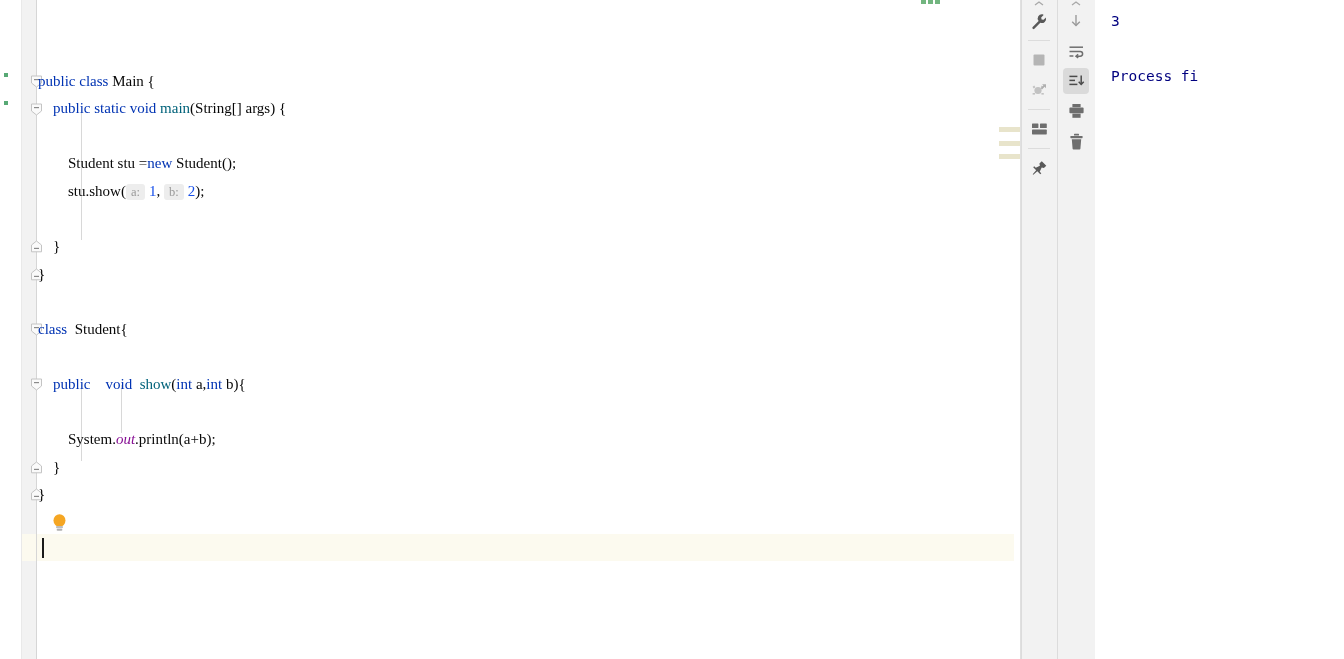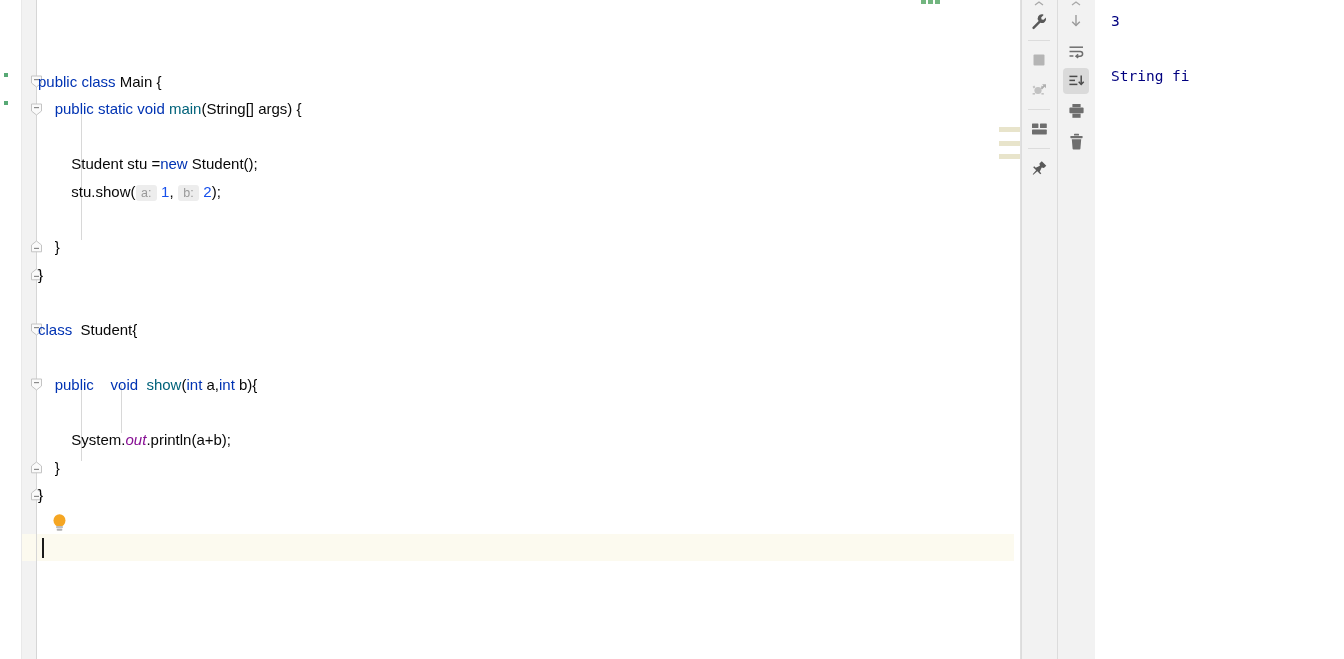--- a/index.html
+++ b/index.html
@@ -43,21 +43,21 @@
     position: absolute; left: 36px; top: 0;
     width: 1px; height: 659px;
     background: #d6d6d6;
   }
 
   
   .code {
     position: absolute;
     left: 0; top: 0;
     width: 1021px; height: 659px;
-    font-family: Liberation Sans, sans-serif;
+    font-family: Liberation Serif, serif;
     font-size: 15px;
     line-height: 27.4px;
     white-space: pre;
     color: #080808;
   }
   .line {
     position: absolute;
     left: 38px;
     height: 27.4px;
     line-height: 27.4px;
@@ -430,17 +430,17 @@
         <rect x="5" y="0.8" width="5" height="1.8" rx=".5"></rect>
         <rect x="1.4" y="3" width="12.2" height="2.2" rx=".6"></rect>
         <path d="M2.8 6.2 h9.4 l-.8 9.6 a.9.9 0 0 1-.9.8 H4.5 a.9.9 0 0 1-.9-.8z"></path>
       </svg>
     </div>
   </div>
 
   <div class="console">
     <div id="console-layer">
         <div class="console-line" style="top: 8px; color: rgb(0, 0, 127);">3</div>
-        <div class="console-line" style="top: 63px; color: rgb(0, 0, 127);">String fi</div>
+        <div class="console-line" style="top: 63px; color: rgb(0, 0, 127);">Process fi</div>
       </div>
   </div>
 
 </div>
 
 </body></html>

